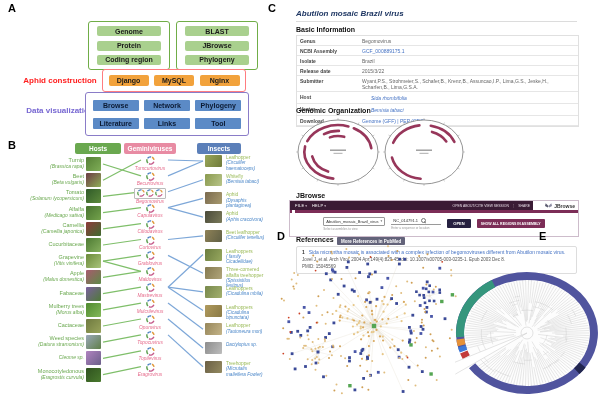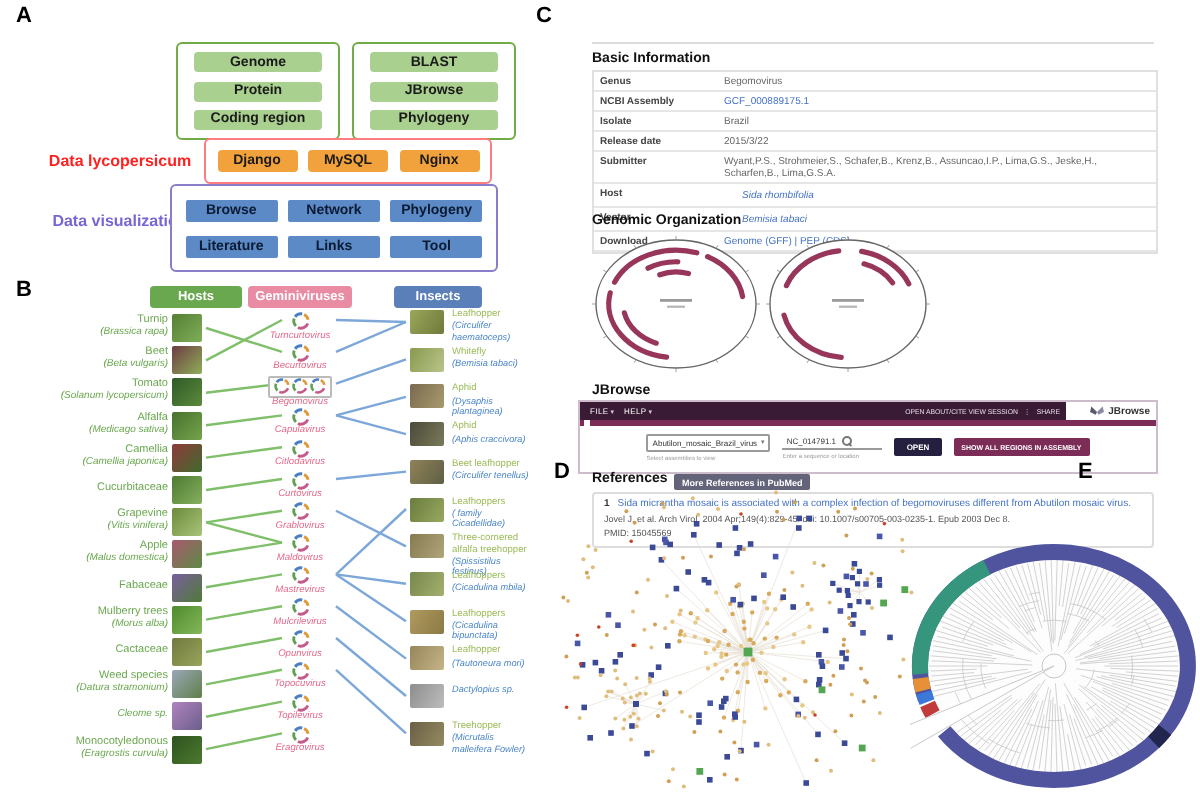--- a/index.html
+++ b/index.html
@@ -103,21 +103,21 @@
       <div class="gbtn">Genome</div>
       <div class="gbtn">Protein</div>
       <div class="gbtn">Coding region</div>
     </div>
   <div class="gbox" id="a-box2" style="left:176px;top:21px;width:80px;height:47px;">
       <div class="gbtn">BLAST</div>
       <div class="gbtn">JBrowse</div>
       <div class="gbtn">Phylogeny</div>
     </div>
 
-  <div class="abs" id="a-constr-label">Data lycopersicum</div>
+  <div class="abs" id="a-constr-label">Aphid construction</div>
   <div class="rbox" id="a-box-red" style="left:102px;top:69px;width:142px;height:21px;">
       <div class="obtn">Django</div>
       <div class="obtn">MySQL</div>
       <div class="obtn">Nginx</div>
     </div>
 
   <div class="abs" id="a-viz-label">Data visualization</div>
   <div class="bluebox" id="a-box-blue" style="left:85px;top:92px;width:154px;height:36px;">
       <div class="bbtn">Browse</div>
       <div class="bbtn">Network</div>
@@ -449,20 +449,21 @@
       <div class="insect-label" style="top: 342px;">
         <span class="ilatin">Dactylopius sp.</span>
       </div>
       <div class="photo" style="left: 205px; top: 360.7px; width: 17px; height: 12px; background: linear-gradient(120deg, rgb(106, 95, 69), rgb(148, 138, 96));"></div>
       <div class="insect-label" style="top: 360.7px;">
         <span class="iname">Treehopper</span>
         <span class="ilatin">(Micrutalis malleifera Fowler)</span>
       </div>
     </div>
 
+  <div id="c-title">Abutilon mosaic Brazil virus</div>
   <div class="c-rule" style="top:21px;"></div>
   <div class="c-head" style="left:296px;top:26px;">Basic Information</div>
   <div id="c-table">
       <div class="info-row" style="min-height: 8px;">
         <div class="info-label">Genus</div>
         <div class="info-value plain">Begomovirus</div>
       </div>
       <div class="info-row" style="min-height: 8px;">
         <div class="info-label">NCBI Assembly</div>
         <div class="info-value link">GCF_000889175.1</div>

